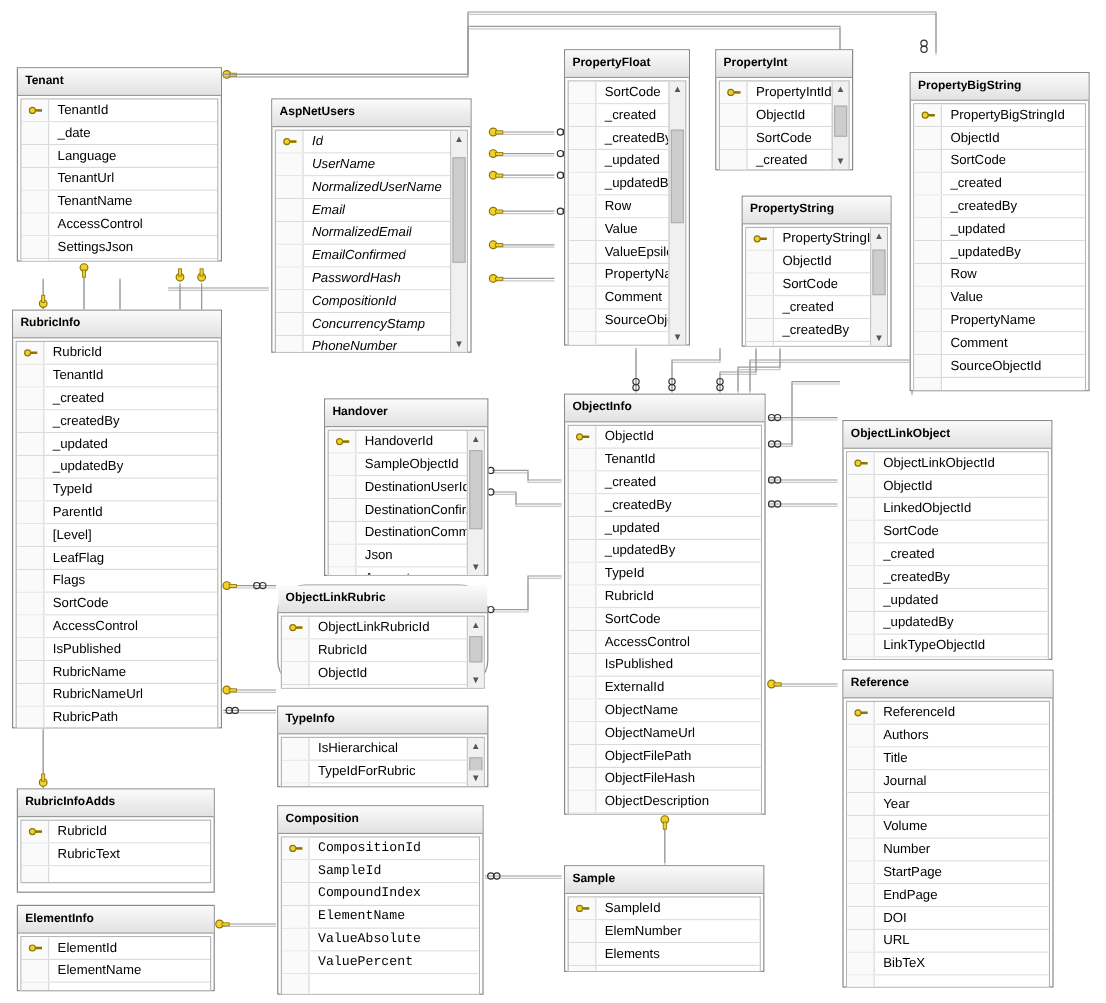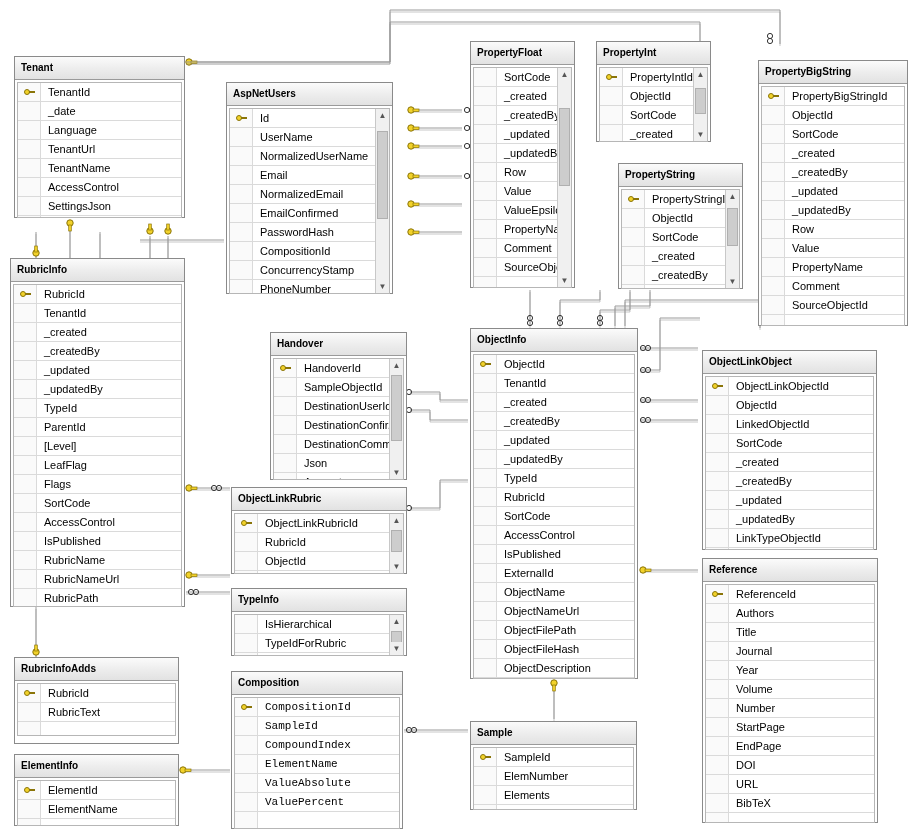--- a/index.html
+++ b/index.html
@@ -293,21 +293,21 @@
             <div class="row filler">
               <div class="gut"></div>
               <div class="fname"></div>
             </div>
           </div>
         </div>
       </div>
       <div class="tbl" style="left: 226px; top: 82px; width: 167px; height: 212px;">
         <div class="hdr">AspNetUsers</div>
         <div class="body" style="height: 186px;">
-          <div class="rows" style="right: 14px;">
+          <div class="rows" style="right: 14px; font-style: italic;">
             <div class="row">
               <div class="gut">
                 <span class="keyico">
                   <i class="kb"></i>
                   <i class="ks"></i>
                 </span>
               </div>
               <div class="fname">Id</div>
             </div>
             <div class="row">
@@ -806,21 +806,21 @@
               <div class="gut"></div>
               <div class="fname">RubricNameUrl</div>
             </div>
             <div class="row">
               <div class="gut"></div>
               <div class="fname">RubricPath</div>
             </div>
           </div>
         </div>
       </div>
-      <div class="tbl" style="left: 231px; top: 487px; width: 176px; height: 87px;">
+      <div class="tbl" style="left: 231px; top: 487px; width: 176px; height: 87px; border-radius: 24px;">
         <div class="hdr">ObjectLinkRubric</div>
         <div class="body" style="height: 61px;">
           <div class="rows" style="right: 14px;">
             <div class="row">
               <div class="gut">
                 <span class="keyico">
                   <i class="kb"></i>
                   <i class="ks"></i>
                 </span>
               </div>

